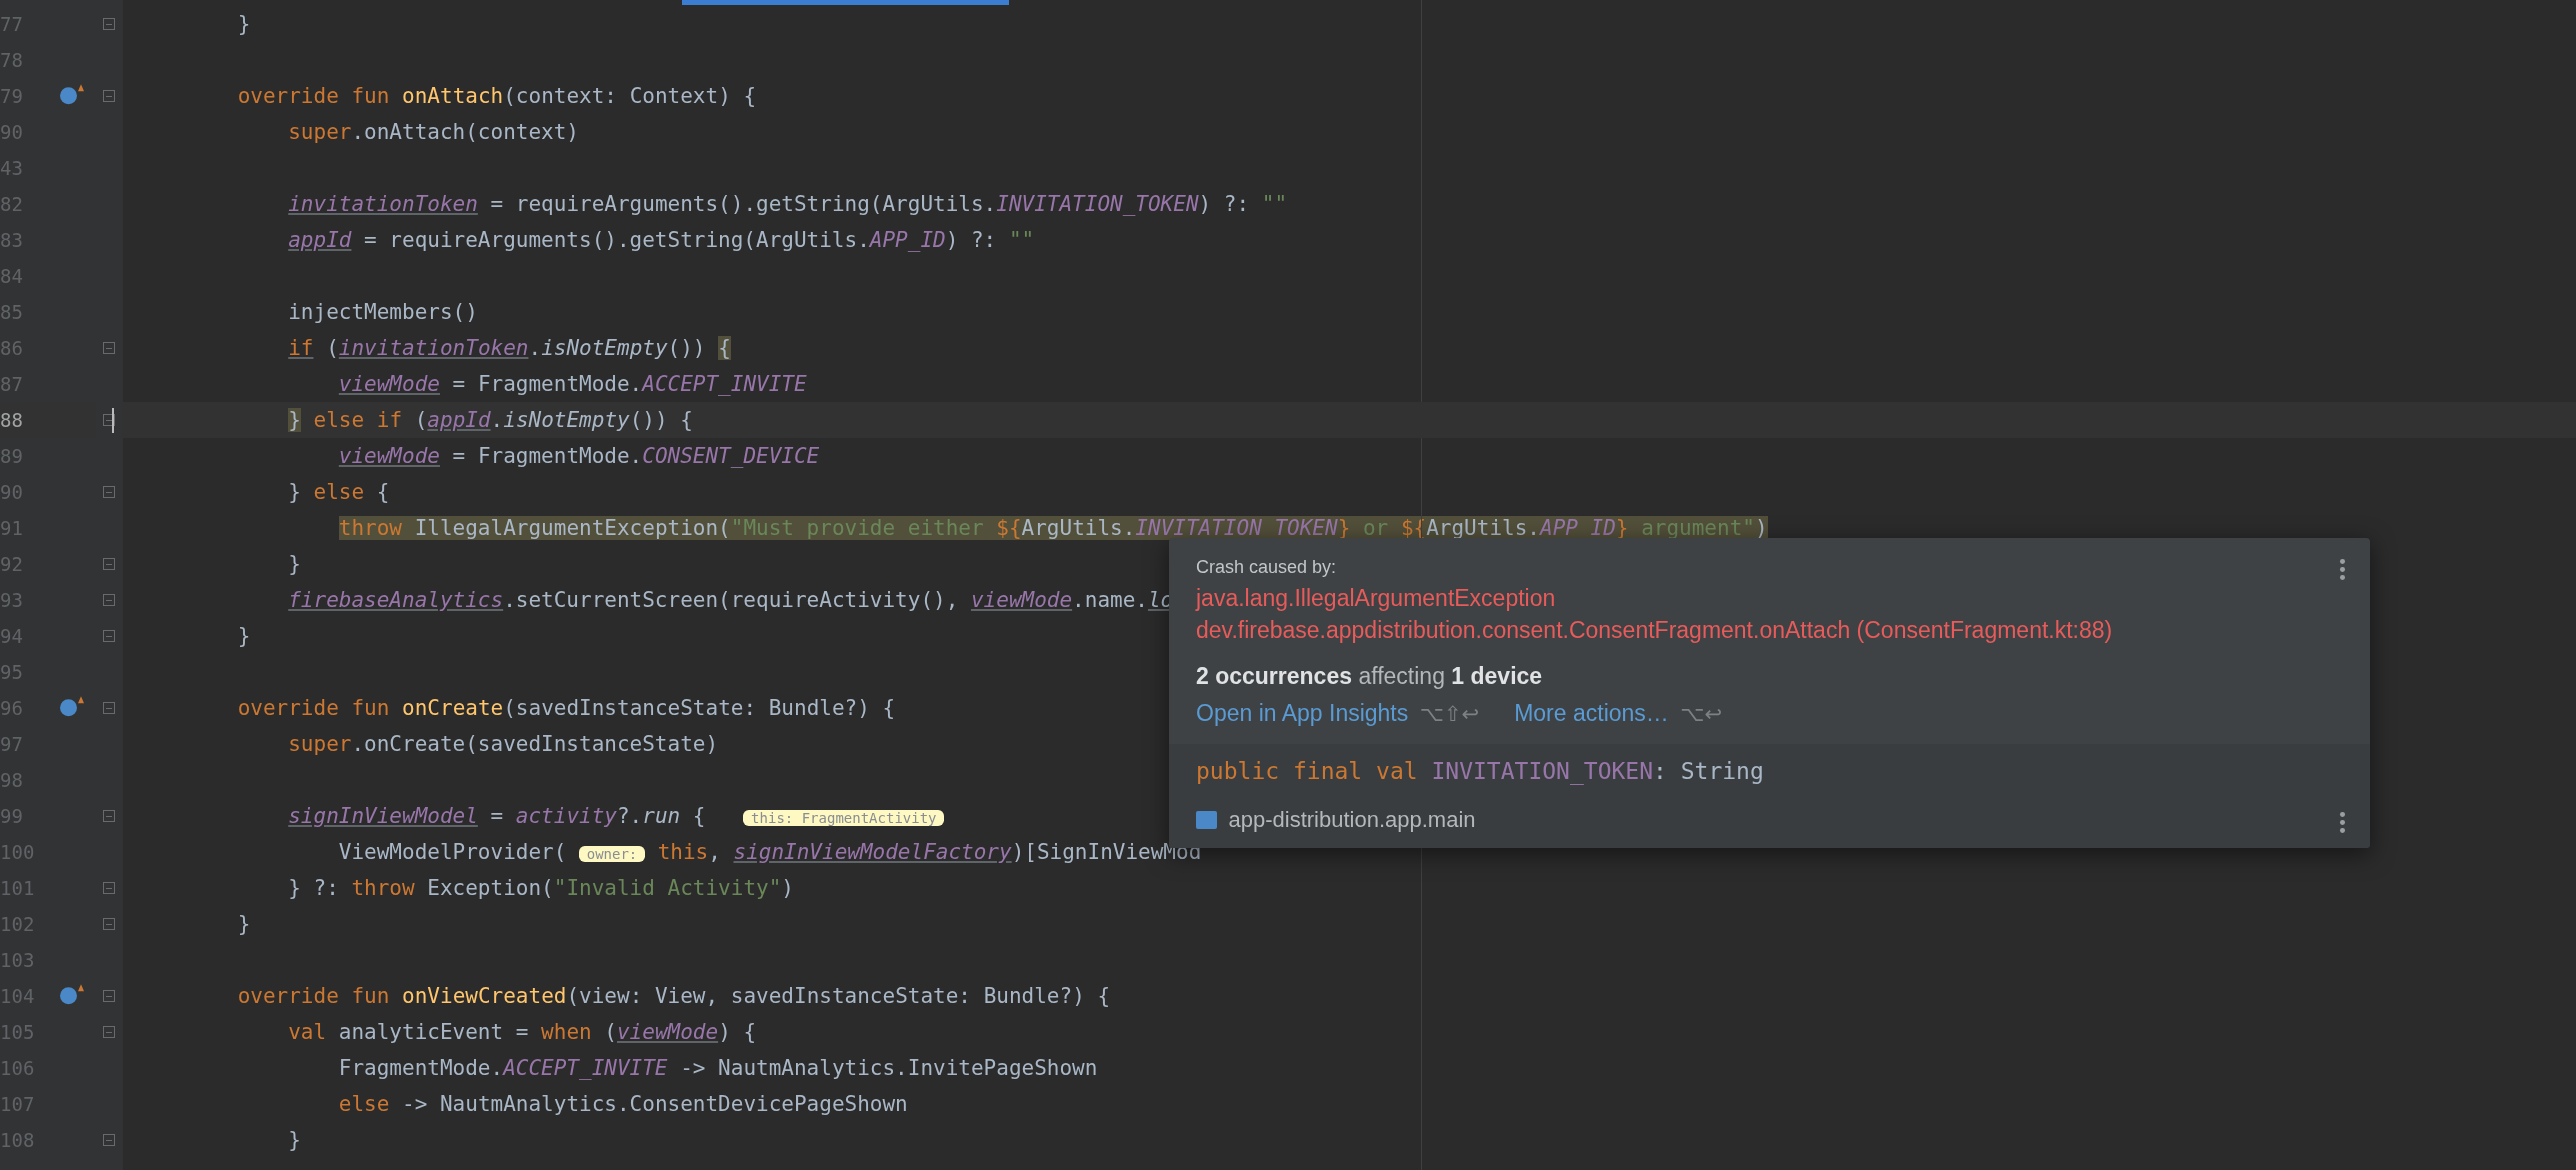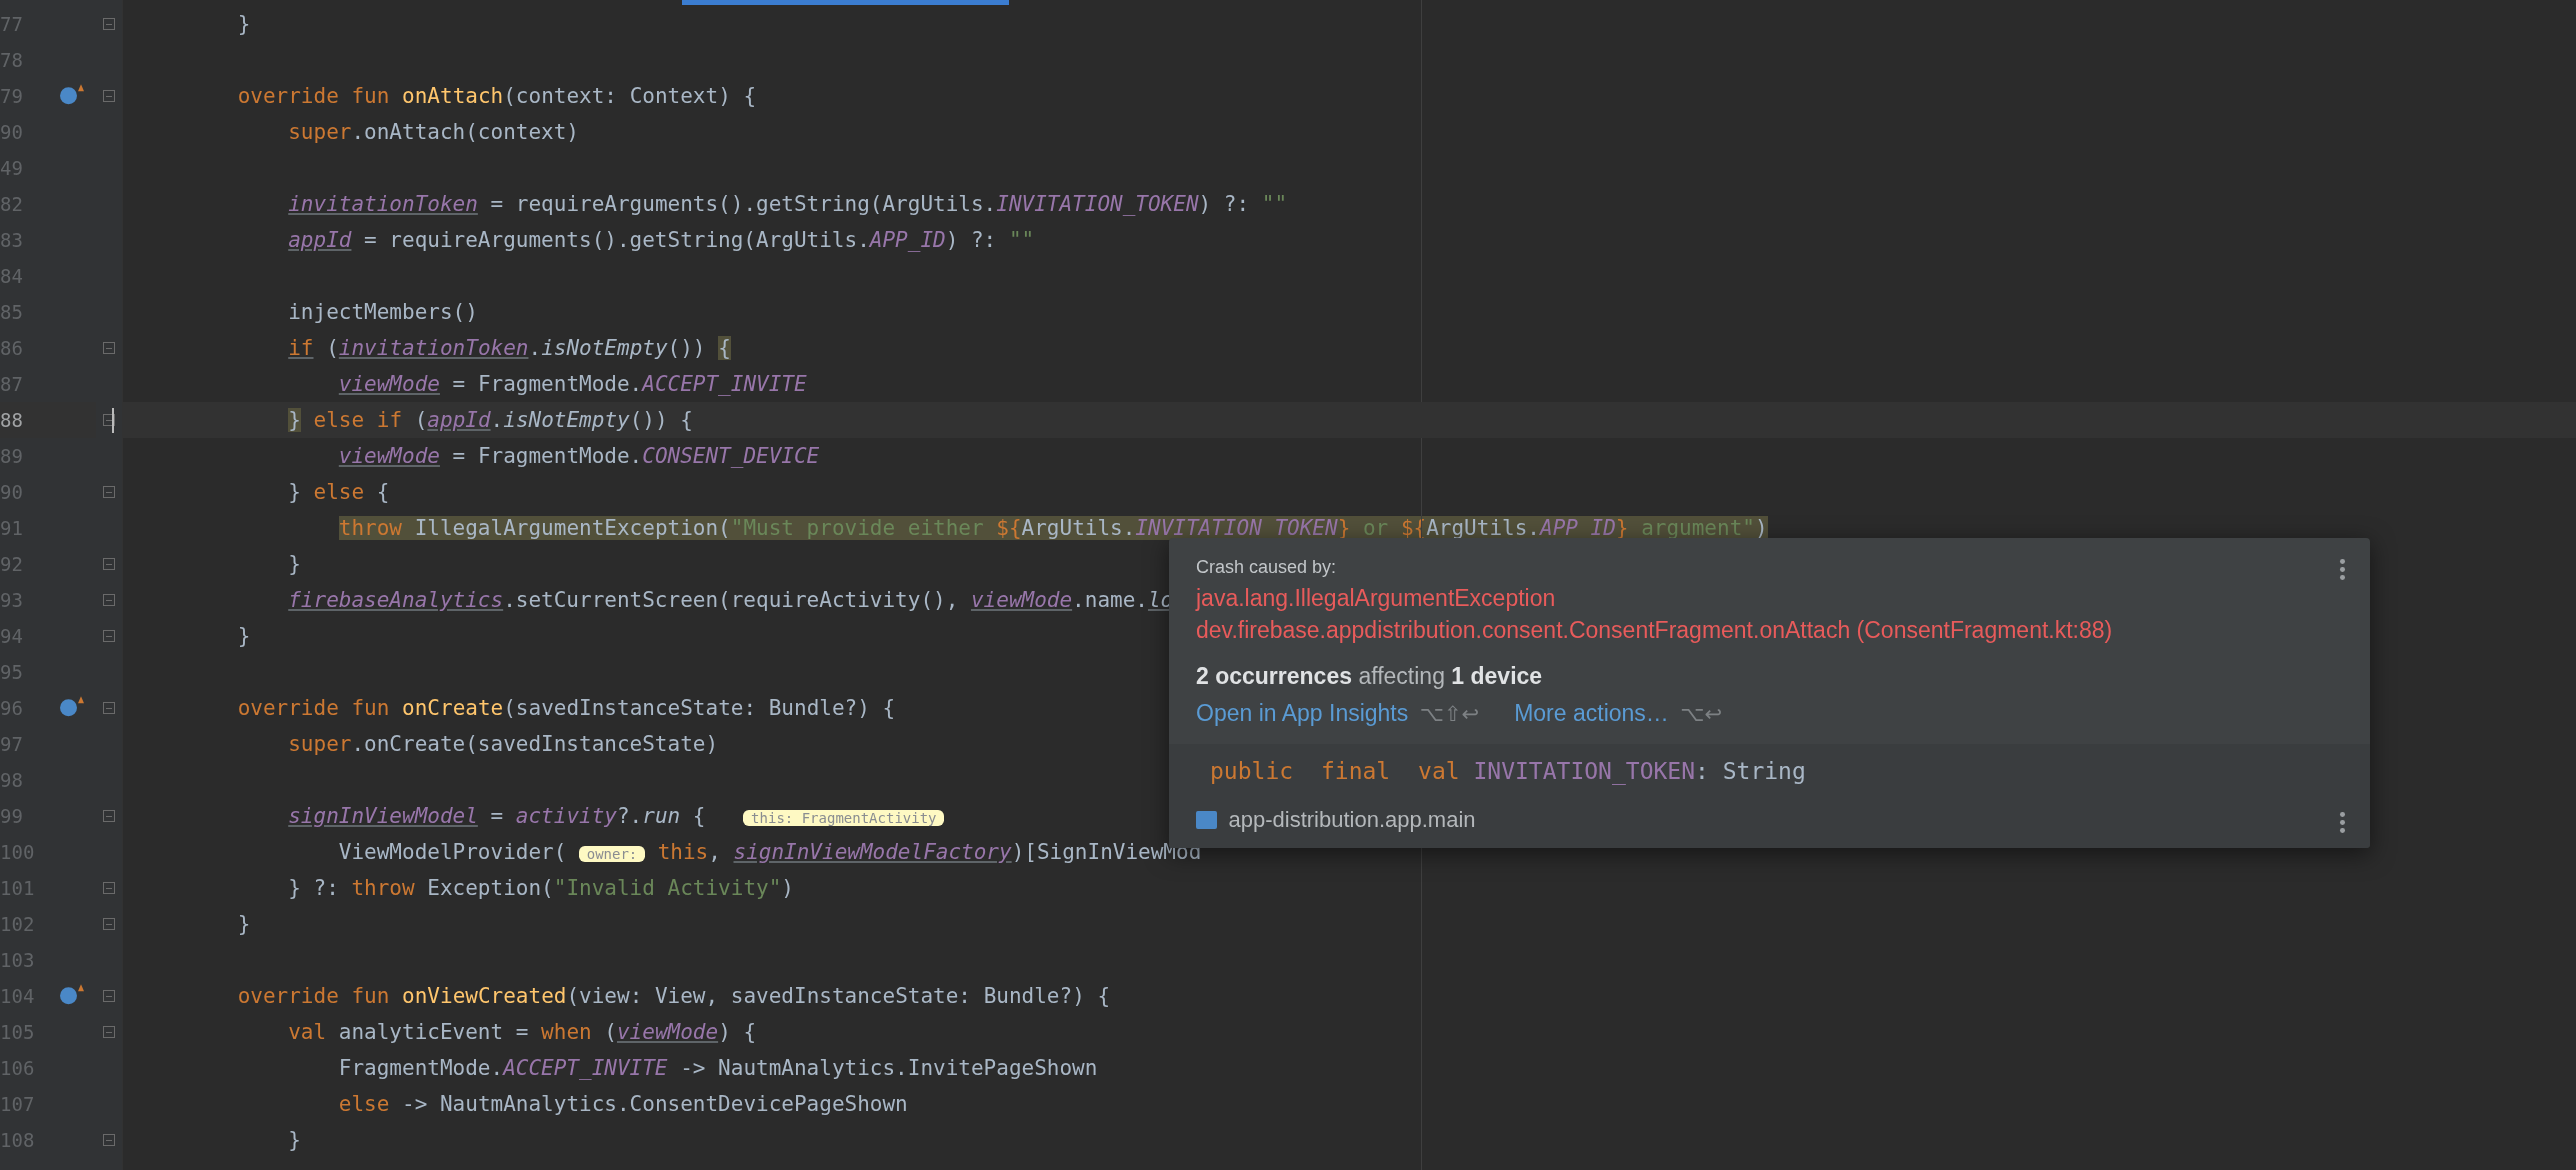--- a/index.html
+++ b/index.html
@@ -137,21 +137,21 @@
   .popup-links { margin-top: 9.6px; font-size: 23px; display: flex; gap: 35px; align-items: center; }
   .popup-link { color: #5a9bd4; cursor: pointer; display: inline-flex; align-items: center; gap: 11.5px; }
   .kbd { color: #7d8184; font-size: 21px; font-family: inherit; }
   .popup-mid {
     background: #3a3d3f;
     padding: 13.5px 27px;
     font-family: "Menlo","Consolas",monospace;
     font-size: 23px;
     color: #a9b7c6;
   }
-  .popup-mid .kw2 { color: #cc7832; margin-left: 14px; }
+  .popup-mid .kw2 { color: #cc7832; }
   .popup-mid .nm { color: #9876aa; }
   .popup-bot {
     background: #3a3d3f;
     padding: 9.6px 27px 15.4px 27px;
     display: flex;
     align-items: center;
     gap: 11.5px;
     font-size: 22px;
     color: #b4b8bb;
   }
@@ -182,21 +182,21 @@
 
   <div class="gutter">
     <div class="gutter-line">77</div>
     <div class="gutter-line">78</div>
     <div class="gutter-line">79
       <div class="gutter-icon">
           <div class="override-icon"></div>
         </div>
     </div>
     <div class="gutter-line">90</div>
-    <div class="gutter-line">49</div>
+    <div class="gutter-line">43</div>
     <div class="gutter-line">82</div>
     <div class="gutter-line">83</div>
     <div class="gutter-line">84</div>
     <div class="gutter-line">85</div>
     <div class="gutter-line">86</div>
     <div class="gutter-line">87</div>
     <div class="gutter-line" style="background:#323232;color:#a1a3a5;">88</div>
     <div class="gutter-line">89</div>
     <div class="gutter-line">90</div>
     <div class="gutter-line">91</div>

